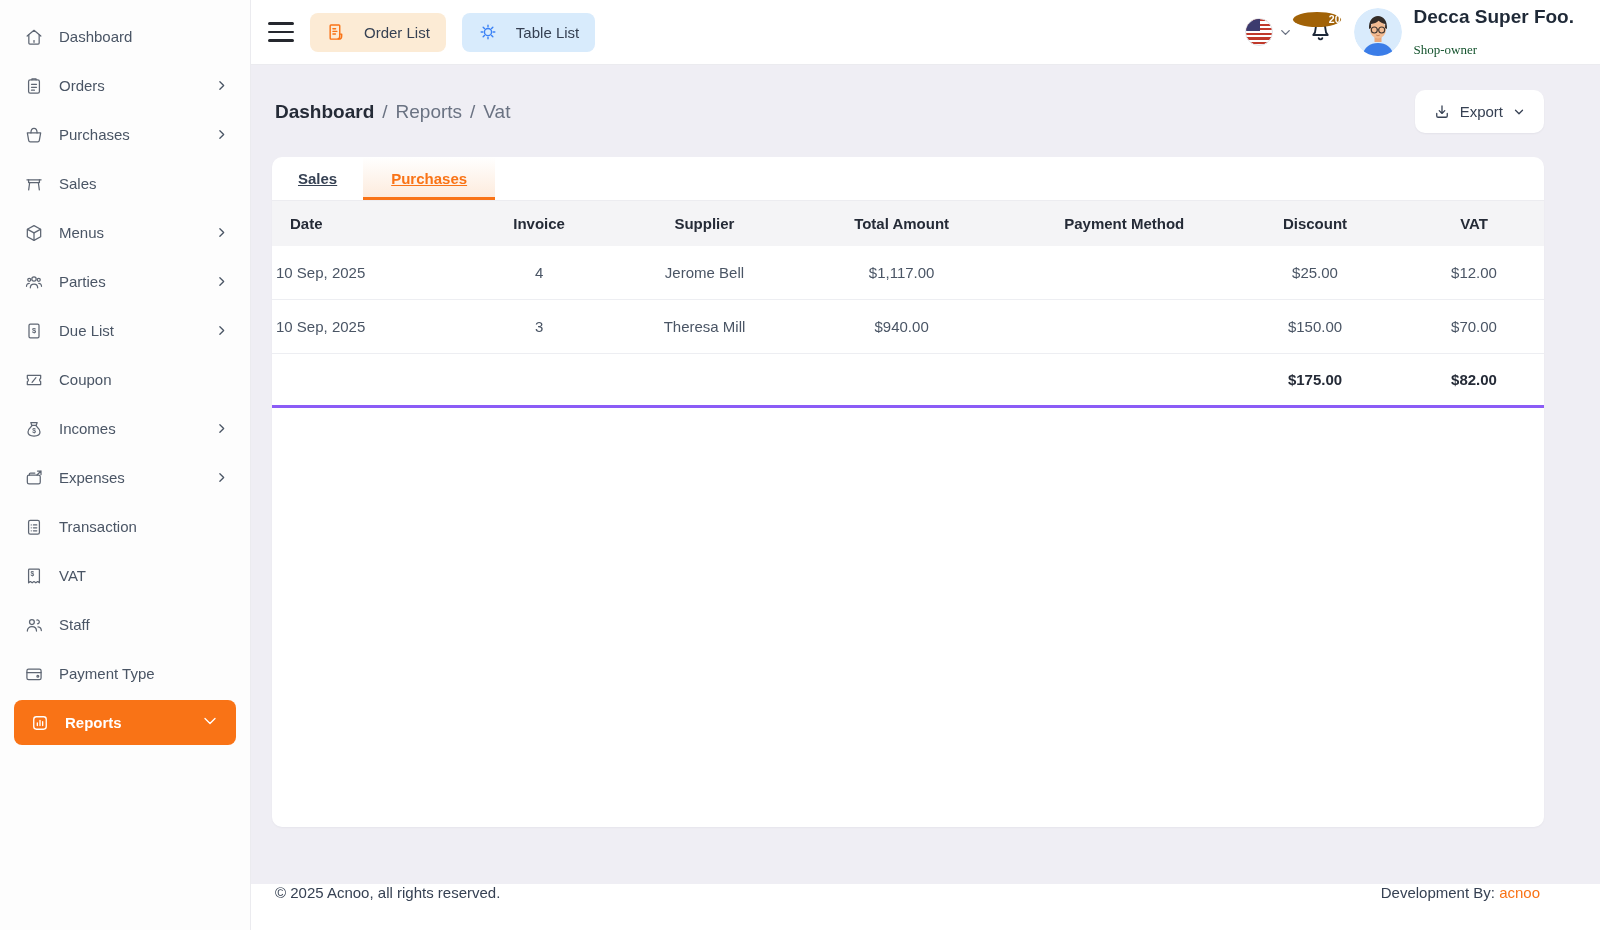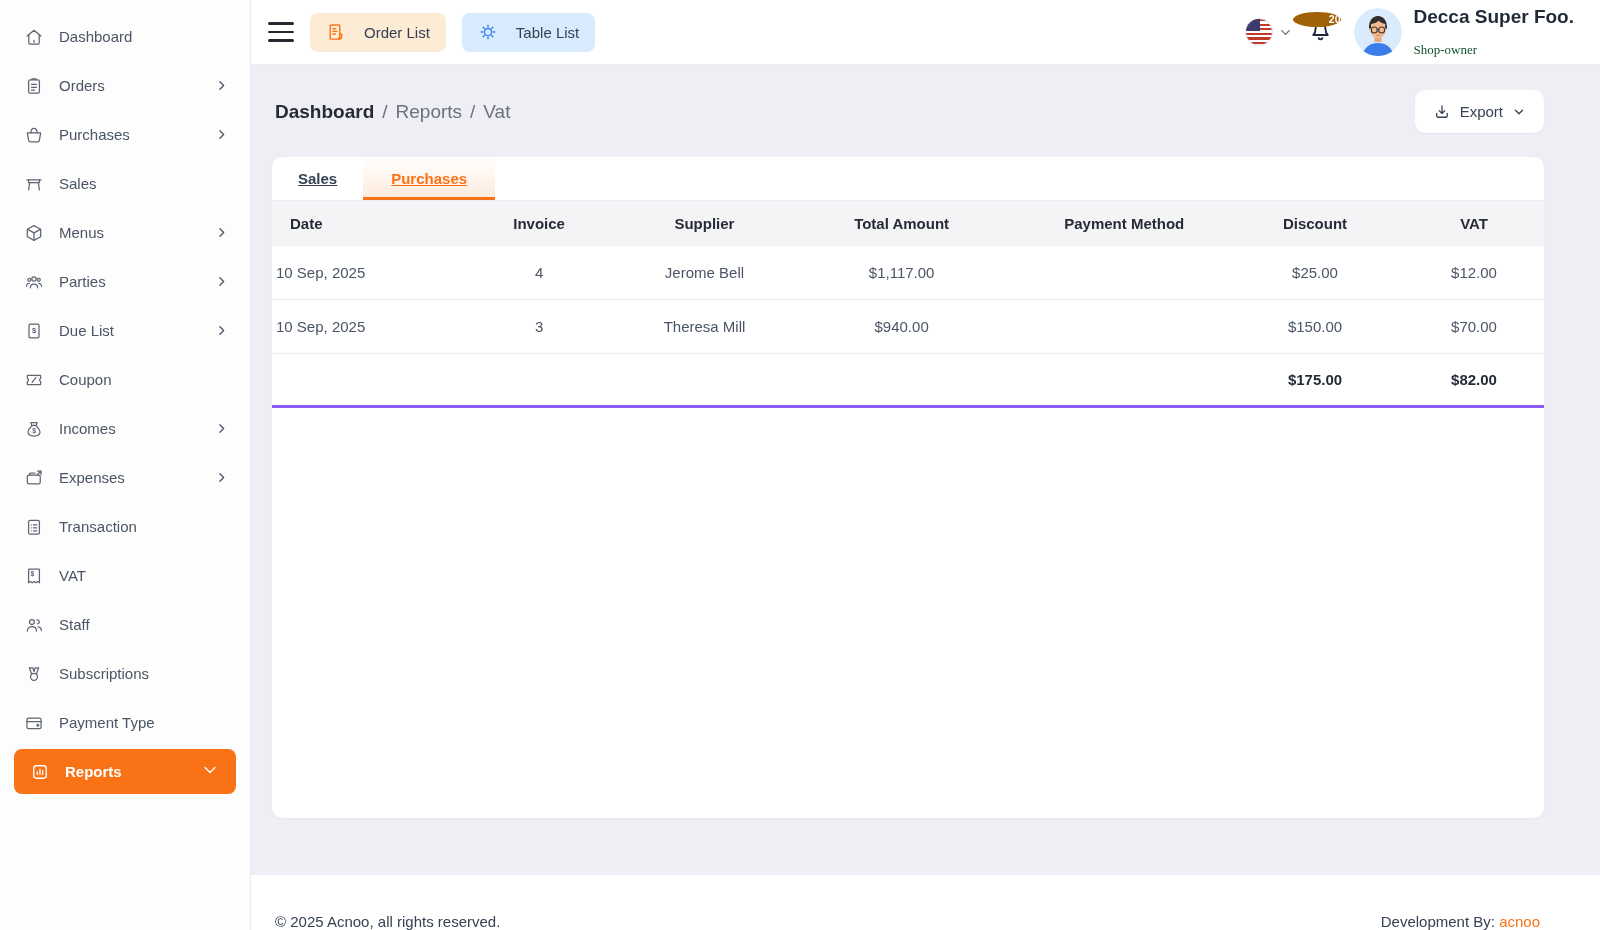--- a/index.html
+++ b/index.html
@@ -61,21 +61,21 @@
 
   table { width:100%; border-collapse:collapse; table-layout:fixed; }
   col.c-date{width:14%} col.c-inv{width:14%} col.c-sup{width:12%} col.c-tot{width:19%} col.c-pay{width:16%} col.c-dis{width:14%} col.c-vat{width:11%}
   thead th { background:#F4F4F6; font-size:15px; font-weight:600; color:#252B37; padding:14px 10px; text-align:center; }
   thead th.left { text-align:left; padding-left:18px; }
   tbody td { font-size:15px; color:#4A5565; padding:18px 10px; text-align:center; border-bottom:1px solid #EDEEF2; }
   tbody td.left { text-align:left; padding-left:4px; }
   tr.totals td { border-bottom:3px solid #8b5cf6; font-weight:700; color:#252B37; padding:17px 10px; }
 
   
-  .footer { height:55px; background:#fff; display:flex; align-items:flex-end; justify-content:space-between; padding:0 60px 0 24px; font-size:15px; color:#364153;margin-top:30px; }
+  .footer { height:46px; background:#fff; display:flex; align-items:flex-start; justify-content:space-between; padding:0 60px 0 24px; font-size:15px; color:#364153;margin-top:30px; }
   .dev a { color:#F97316; text-decoration:none; cursor:pointer; }
 </style>
 </head>
 <body>
 
 <div class="app">
 
   <aside class="sidebar">
 
     <nav class="nav">
@@ -225,27 +225,20 @@
       <div class="side-item">
         <svg class="ic" viewBox="0 0 24 24">
             <circle cx="9.5" cy="8.5" r="2.9"></circle>
             <path d="M4 19.3c0-3.2 2.3-5.3 5.5-5.3s5.5 2.1 5.5 5.3"></path>
             <path d="M15.4 6a2.3 2.3 0 1 1 .8 4.5"></path>
             <path d="M16.8 14.2c2.5.3 4 2 4 4.5"></path>
           </svg>
         <span class="lbl">Staff</span>
       </div>
 
-      <div class="side-item">
-        <svg class="ic" viewBox="0 0 24 24">
-            <circle cx="12" cy="15.3" r="4.2"></circle>
-            <path d="M9.2 12.2 6.4 4.5h4.2L12 9l1.4-4.5h4.2l-2.8 7.7"></path>
-          </svg>
-        <span class="lbl">Subscriptions</span>
-      </div>
 
       <div class="side-item">
         <svg class="ic" viewBox="0 0 24 24">
             <rect x="3.5" y="6.2" width="17" height="12.6" rx="2"></rect>
             <path d="M3.5 10.3h17"></path>
             <circle cx="16.6" cy="14.6" r="1.1"></circle>
           </svg>
         <span class="lbl">Payment Type</span>
       </div>
 

